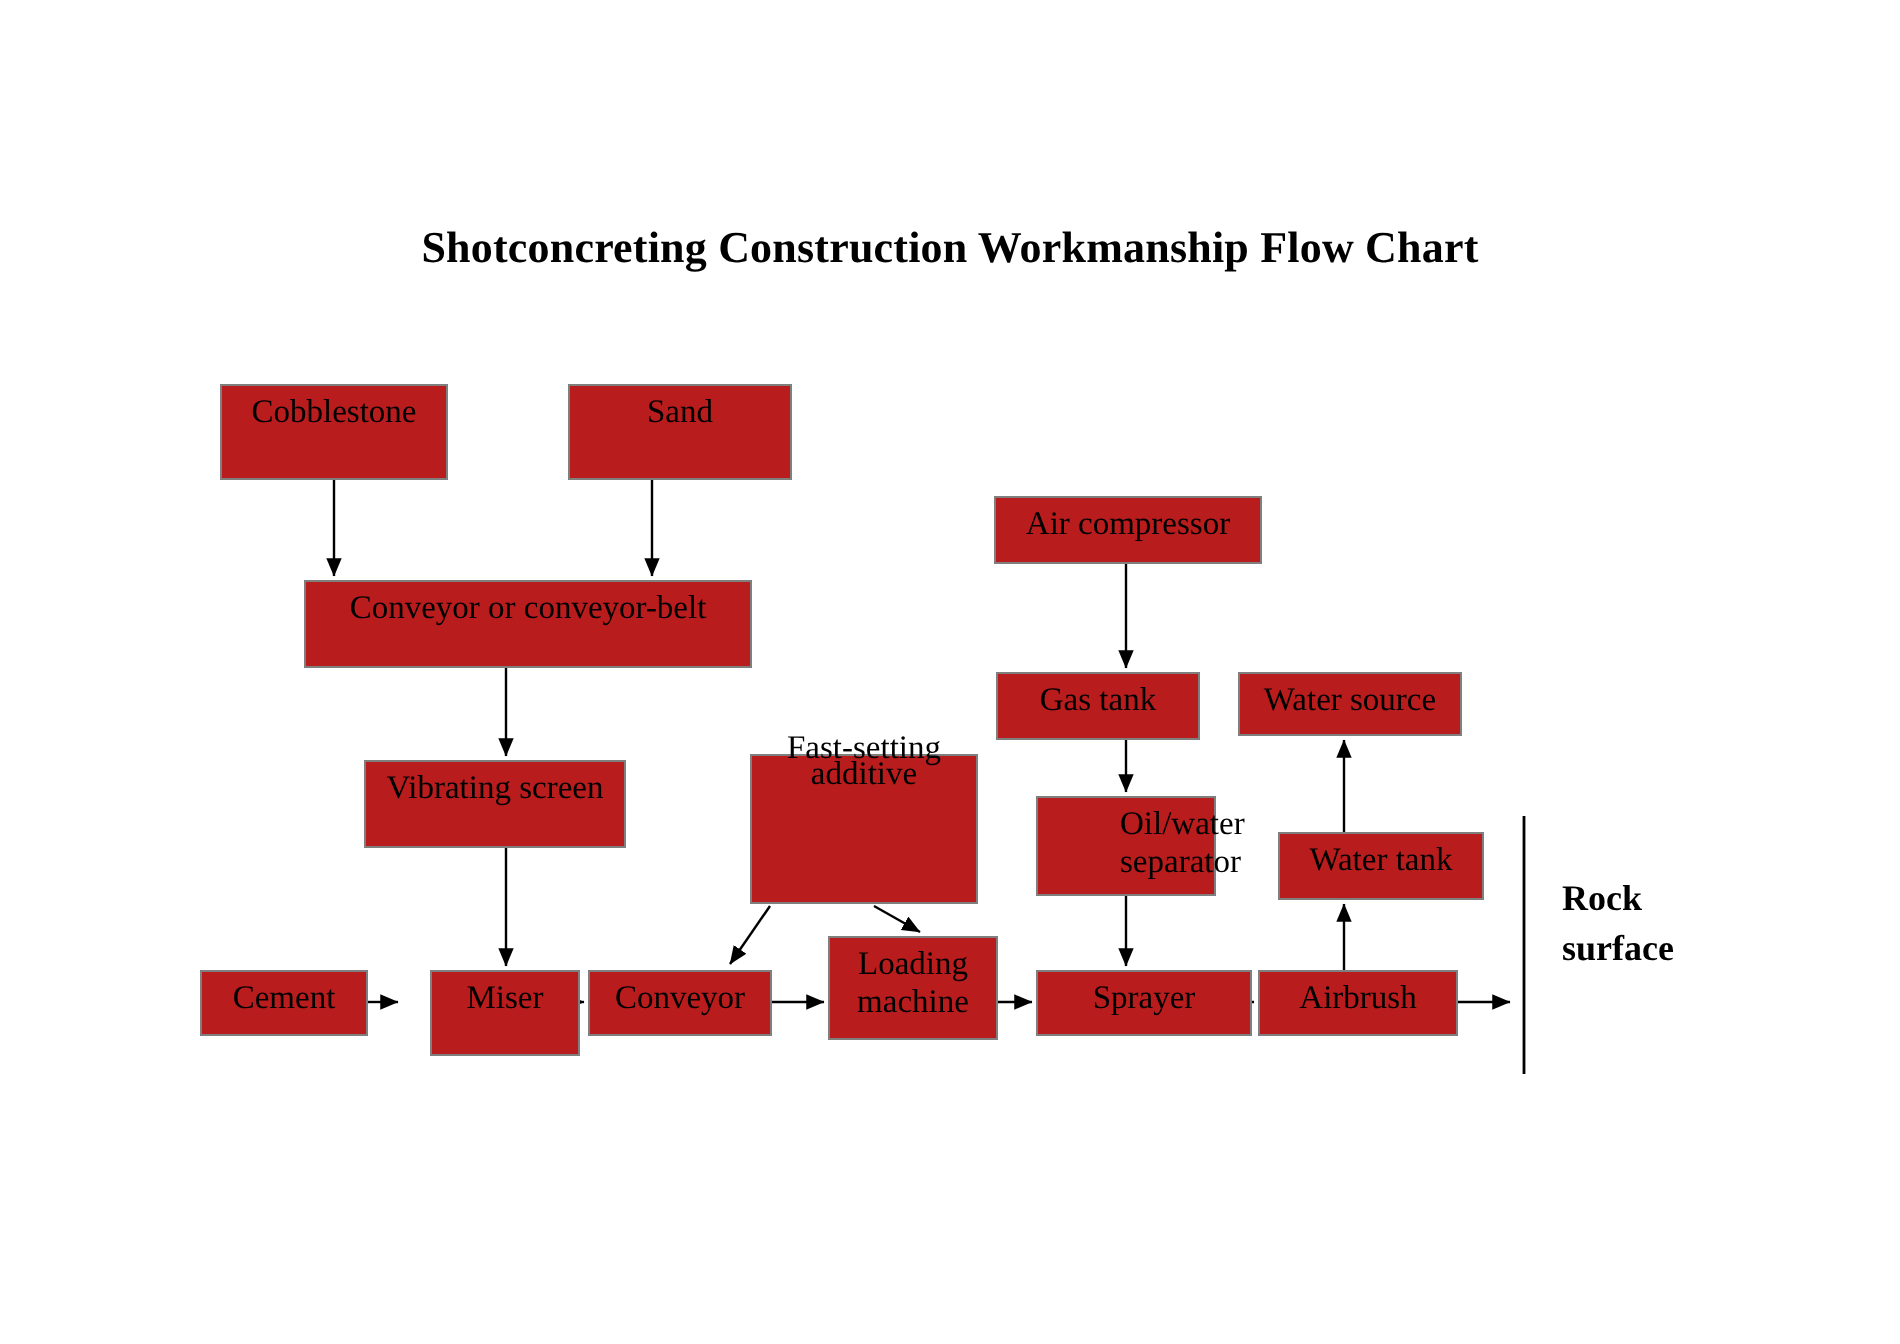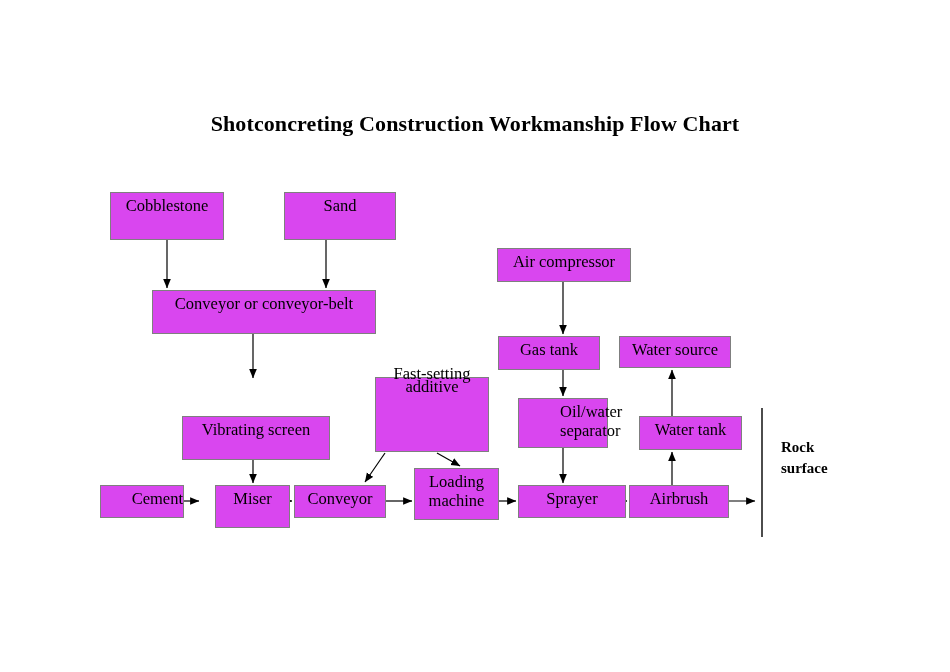--- a/index.html
+++ b/index.html
@@ -26,21 +26,21 @@
     font-weight: bold;
     font-size: 22px;
     color: #000000;
     letter-spacing: 0.1px;
     white-space: nowrap;
   }
   .node {
     position: absolute;
     box-sizing: border-box;
     border: 1px solid #7f7f7f;
-    background: #d946ef;
+    background: #b91c1c;
     color: #000000;
     font-family: "Liberation Serif", "DejaVu Serif", serif;
     font-size: 16.5px;
     line-height: 1.18;
     text-align: center;
     padding-top: 3px;
     z-index: 3;
   }
   .node .label {
     display: block;
@@ -67,21 +67,21 @@
     z-index: 1;
     pointer-events: none;
   }
   #rock-surface-label {
     position: absolute;
     left: 781px;
     top: 437px;
     width: 110px;
     font-family: "Liberation Serif", "DejaVu Serif", serif;
     font-weight: bold;
-    font-size: 15px;
+    font-size: 18px;
     line-height: 1.4;
     color: #000000;
     text-align: left;
     white-space: pre-line;
     z-index: 3;
   }
 </style>
 </head>
 <body>
 
@@ -140,30 +140,30 @@
   </div>
 
   <div class="node" style="left:284px; top:192px; width:112px; height:48px;">
     <span class="label">Sand</span>
   </div>
 
   <div class="node" style="left:152px; top:290px; width:224px; height:44px;">
     <span class="label">Conveyor or conveyor-belt</span>
   </div>
 
-  <div class="node" style="left:182px; top:380px; width:148px; height:44px;margin-top:36px;">
+  <div class="node" style="left:182px; top:380px; width:131px; height:44px;">
     <span class="label">Vibrating screen</span>
   </div>
 
   <div class="node overflow-text" style="left:375px; top:377px; width:114px; height:75px;">
     <span class="label">Fast-setting
 additive</span>
   </div>
 
-  <div class="node" style="left:100px; top:485px; width:84px; height:33px;text-align:right;">
+  <div class="node" style="left:100px; top:485px; width:84px; height:33px;">
     <span class="label">Cement</span>
   </div>
 
   <div class="node" style="left:215px; top:485px; width:75px; height:43px;">
     <span class="label">Miser</span>
   </div>
 
   <div class="node" style="left:294px; top:485px; width:92px; height:33px;">
     <span class="label">Conveyor</span>
   </div>

